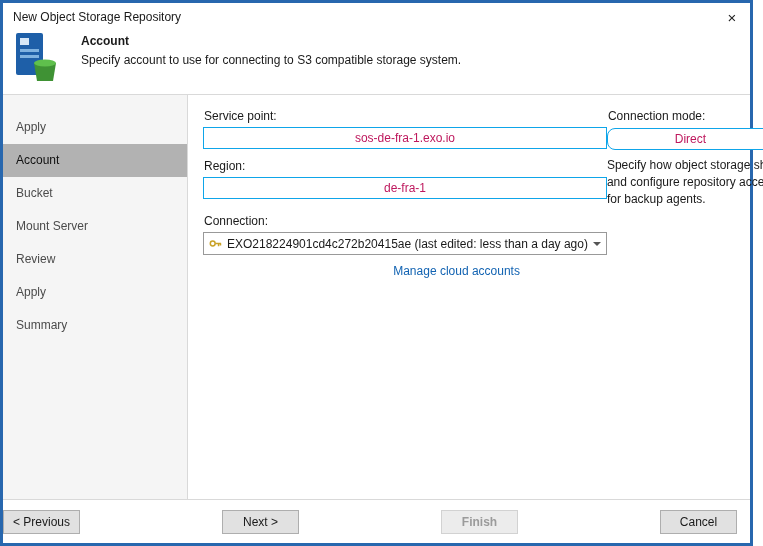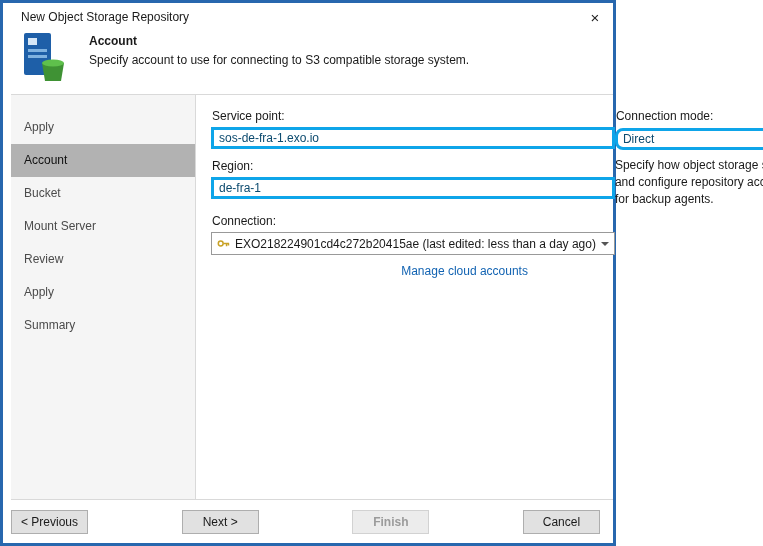--- a/index.html
+++ b/index.html
@@ -1,22 +1,22 @@
 <!DOCTYPE html>
 <html><head>
 <meta charset="utf-8">
 <style>
   * { margin:0; padding:0; box-sizing:border-box; }
   html,body { width:763px; height:546px; }
   body {
     font-family:"Liberation Sans","DejaVu Sans",sans-serif;
     font-size:12px; color:#1a1a1a; background:#fff;
   }
-  .window { width:616px; height:546px; border:3px solid #2867ae; background:#fff;
-            display:flex; flex-direction:column;padding-left:8px; }
+  .window { width:753px; height:546px; border:3px solid #2867ae; background:#fff;
+            display:flex; flex-direction:column; }
 
   
   .titlebar { flex:0 0 28px; display:flex; align-items:center; padding-left:10px; }
   .titlebar .title { flex:1; }
   .close-btn { width:36px; height:100%; display:flex; align-items:center;
                justify-content:center; font-size:15px; color:#222; cursor:pointer; }
 
   
   .header { flex:0 0 64px; display:flex; align-items:flex-start;
             padding:0 14px 0 10px; border-bottom:1px solid #d9d9d9; }
@@ -29,22 +29,22 @@
   .body { flex:1 1 auto; display:flex; min-height:0; }
   .sidebar { width:185px; flex:0 0 185px; background:#f5f5f5;
              border-right:1px solid #d9d9d9; padding-top:16px; }
   .side-item { height:33px; line-height:33px; padding-left:13px; color:#4b4b4b; cursor:pointer; }
   .side-item.selected { background:#b2b2b2; color:#111; }
 
   .main { flex:1; display:flex; flex-direction:row; justify-content:space-between;
           padding:14px 14px 8px 15px; min-width:0; }
   .field-label { margin:0 0 4px 1px; }
   .mt10 { margin-top:10px; } .mt15 { margin-top:15px; }
-  .text-input { display:block; width:100%; height:22px; border:3px solid #0ea5e9;
-                padding:0 5px; font:inherit; color:#0c4a6e; background:#fff; }
+  .text-input { display:block; width:100%; height:22px; border:1px solid #0ea5e9;
+                padding:0 5px; font:inherit; color:#be185d; background:#fff;text-align:center; }
   .row { display:flex; align-items:center; }
 
   .combobox { flex:1; height:23px; border:1px solid #999; background:#fff;
               display:flex; align-items:center; padding-left:5px; cursor:pointer; min-width:0; }
   .combobox .key { flex:0 0 15px; display:flex; align-items:center; }
   .combobox .val { flex:1; white-space:nowrap; overflow:hidden; margin-left:3px; }
   .dd-btn { flex:0 0 18px; height:100%; display:flex; align-items:center; justify-content:center; }
   .dd-arrow { width:0; height:0; border-left:4px solid transparent;
               border-right:4px solid transparent; border-top:4px solid #555; }
 

